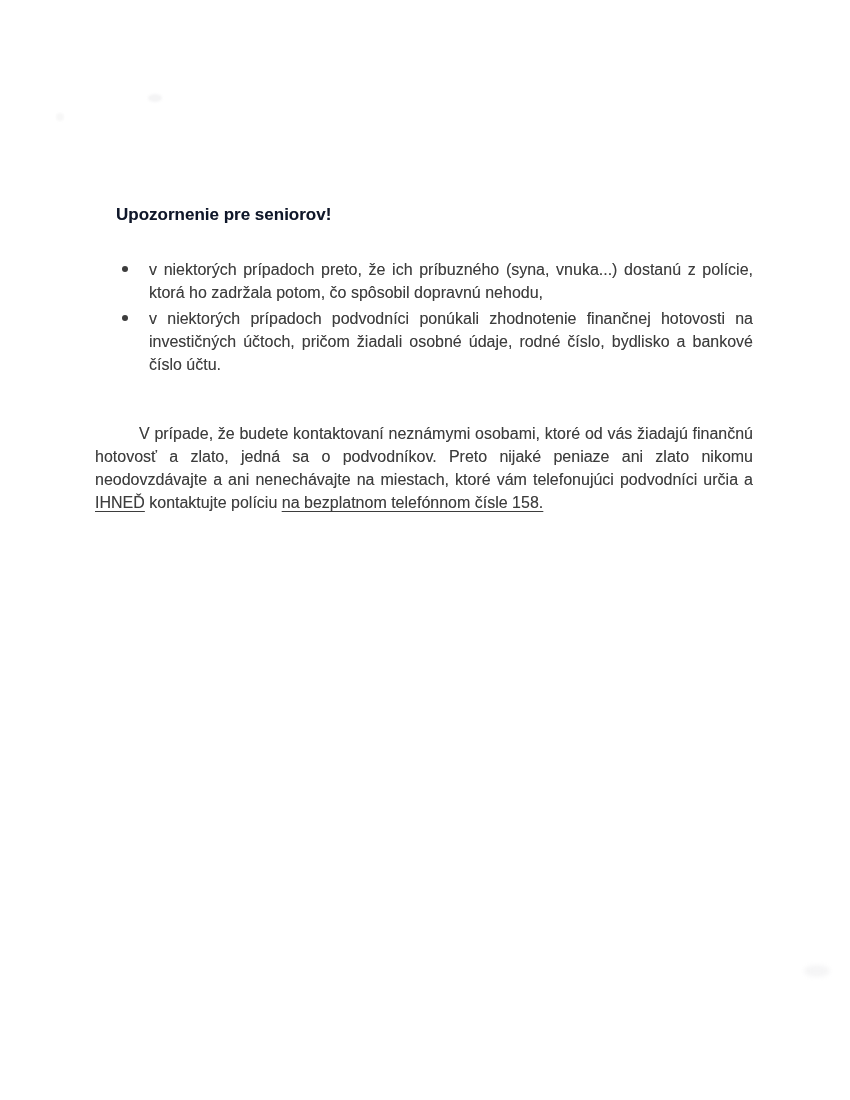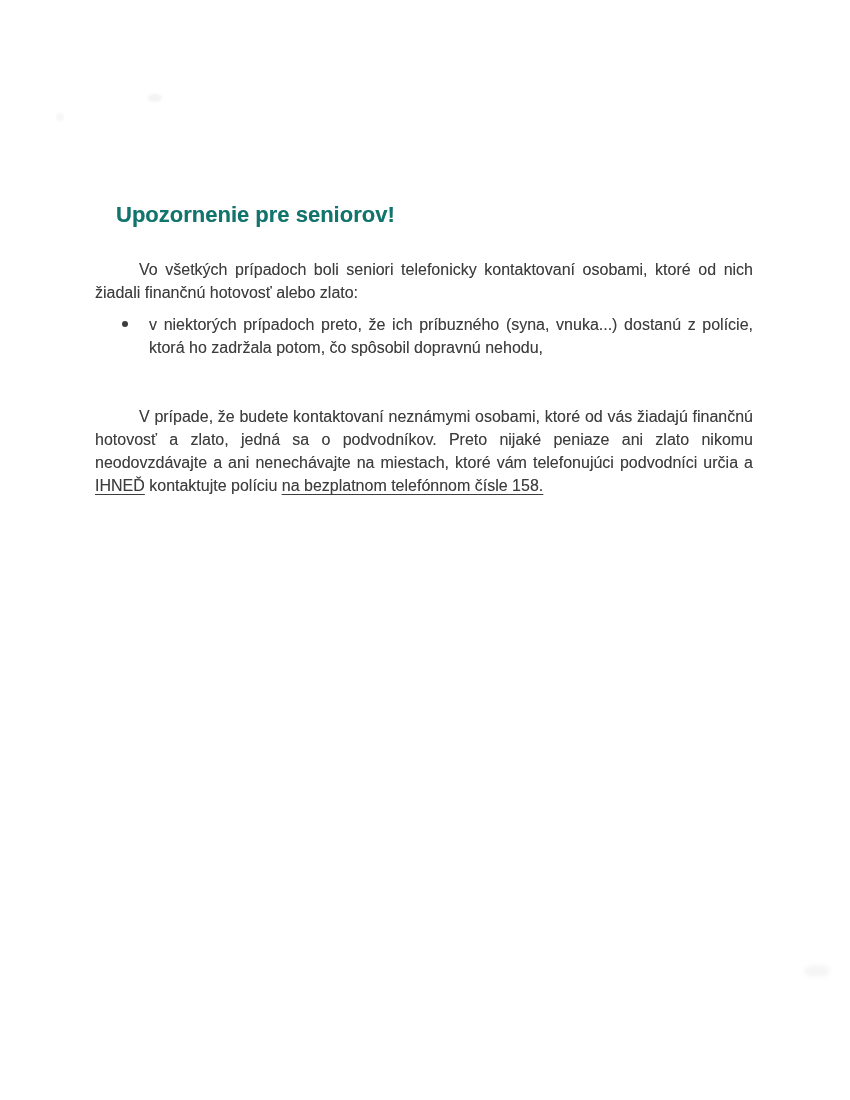--- a/index.html
+++ b/index.html
@@ -19,26 +19,26 @@
   .content {
     position: absolute;
     top: 203px;
     left: 95px;
     width: 658px;
     font-size: 16px;
     line-height: 23px;
     text-shadow: 0 0 0.5px rgba(70,70,70,0.45);
   }
   .doc-title {
-    font-size: 22px;
+    font-size: 17px;
     font-weight: bold;
     line-height: 23px;
     margin: 0 0 32px 0;
     padding-left: 21px;
-    color: #0f766e;
+    color: #0f172a;
   }
   p.para {
     margin: 0;
     text-align: justify;
     text-indent: 44px;
   }
   p.para-intro   { margin-bottom: 12px; }
   p.para-cases   { margin-bottom: 9px; }
   ul.fraud-list {
     list-style: none;
@@ -82,25 +82,28 @@
 
   <div class="artifact artifact-1"></div>
   <div class="artifact artifact-2"></div>
   <div class="artifact artifact-3"></div>
 
   <div class="content">
 
     <h1 class="doc-title">Upozornenie pre seniorov!</h1>
 
 
-    <p class="para para-cases">Vo všetkých prípadoch boli seniori telefonicky kontaktovaní osobami, ktoré od nich žiadali finančnú hotovosť alebo zlato:</p>
 
     <ul class="fraud-list">
       <li>
         <span class="bullet-dot"></span>
         <span>v niektorých prípadoch preto, že ich príbuzného (syna, vnuka...) dostanú z polície, ktorá ho zadržala potom, čo spôsobil dopravnú nehodu,</span>
+      </li>
+      <li>
+        <span class="bullet-dot"></span>
+        <span>v niektorých prípadoch podvodníci ponúkali zhodnotenie finančnej hotovosti na investičných účtoch, pričom žiadali osobné údaje, rodné číslo, bydlisko a bankové číslo účtu.</span>
       </li>
     </ul>
 
     <p class="para para-closing"><span>V prípade, že budete kontaktovaní neznámymi osobami, ktoré od vás žiadajú finančnú hotovosť a zlato, jedná sa o podvodníkov. Preto nijaké peniaze ani zlato nikomu neodovzdávajte a ani nenechávajte na miestach, ktoré vám telefonujúci podvodníci určia a </span><span class="u-emph">IHNEĎ</span><span> kontaktujte políciu </span><span class="u-emph">na bezplatnom telefónnom čísle 158.</span></p>
 
   </div>
 </div>
 
 </body></html>

